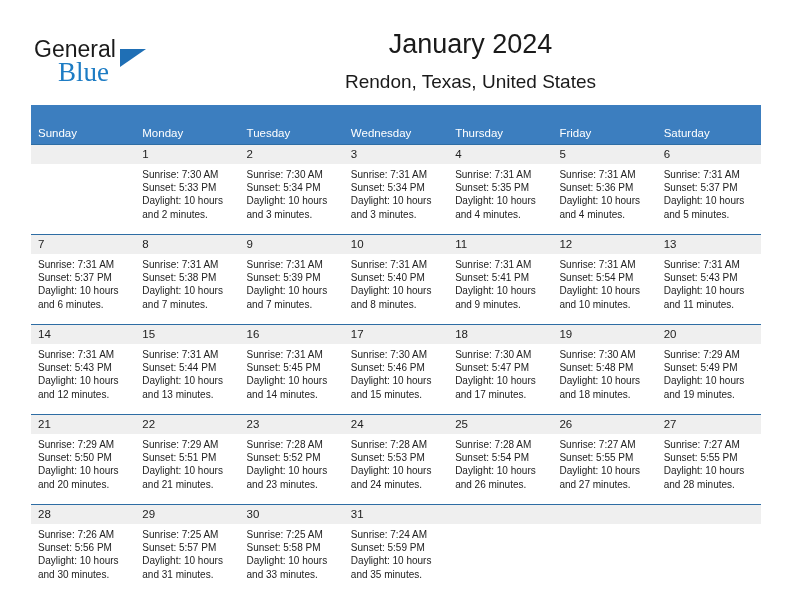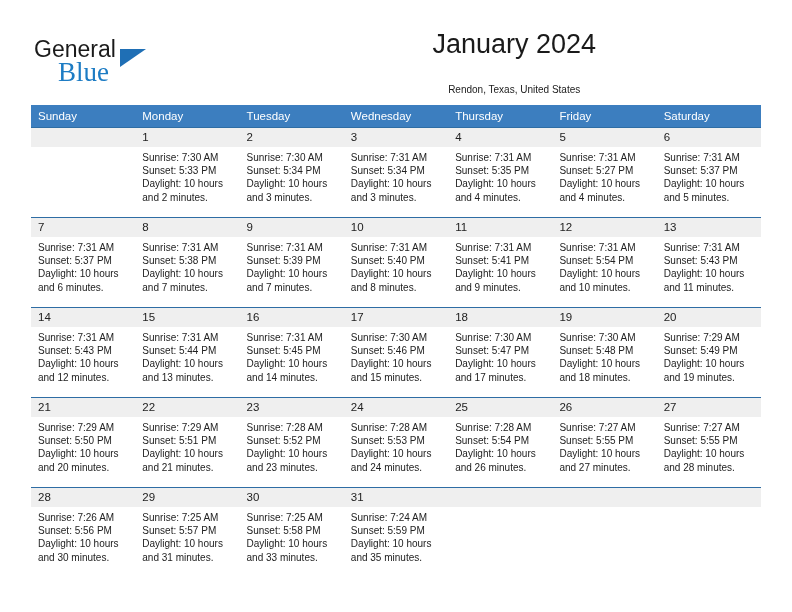--- a/index.html
+++ b/index.html
@@ -70,43 +70,43 @@
     text-align: center;
   }
   .cal-title {
     font-size: 27px;
     color: #1a1a1a;
     font-weight: normal;
     line-height: 32px;
     white-space: nowrap;
   }
   .cal-subtitle {
-    margin-top: 21px;
-    font-size: 10px;
+    margin-top: 13px;
+    font-size: 19px;
     color: #1a1a1a;
     line-height: 17px;
     white-space: nowrap;
   }
 
   
   .calendar {
     position: absolute;
     left: 31px;
     top: 105px;
     width: 730px;
     border-collapse: collapse;
     table-layout: fixed;
   }
   .calendar th {
     background: #3c7ebf;
     color: #ffffff;
     font-size: 11.5px;
     font-weight: normal;
     text-align: left;
-    padding: 5px 0 5px 7px;
+    padding: 22px 0 5px 7px;
     height: 19px;
     box-sizing: border-box;
   }
   .calendar td {
     vertical-align: top;
     padding: 0;
     width: 104.28px;
     height: 90px;
     box-sizing: border-box;
     border-top: 1px solid #2e6da4;
@@ -208,21 +208,21 @@
               <div>Sunrise: 7:31 AM</div>
               <div>Sunset: 5:35 PM</div>
               <div>Daylight: 10 hours</div>
               <div>and 4 minutes.</div>
             </div>
           </td>
           <td>
             <span class="daynum">5</span>
             <div class="cellinfo">
               <div>Sunrise: 7:31 AM</div>
-              <div>Sunset: 5:27 PM</div>
+              <div>Sunset: 5:36 PM</div>
               <div>Daylight: 10 hours</div>
               <div>and 4 minutes.</div>
             </div>
           </td>
           <td>
             <span class="daynum">6</span>
             <div class="cellinfo">
               <div>Sunrise: 7:31 AM</div>
               <div>Sunset: 5:37 PM</div>
               <div>Daylight: 10 hours</div>

